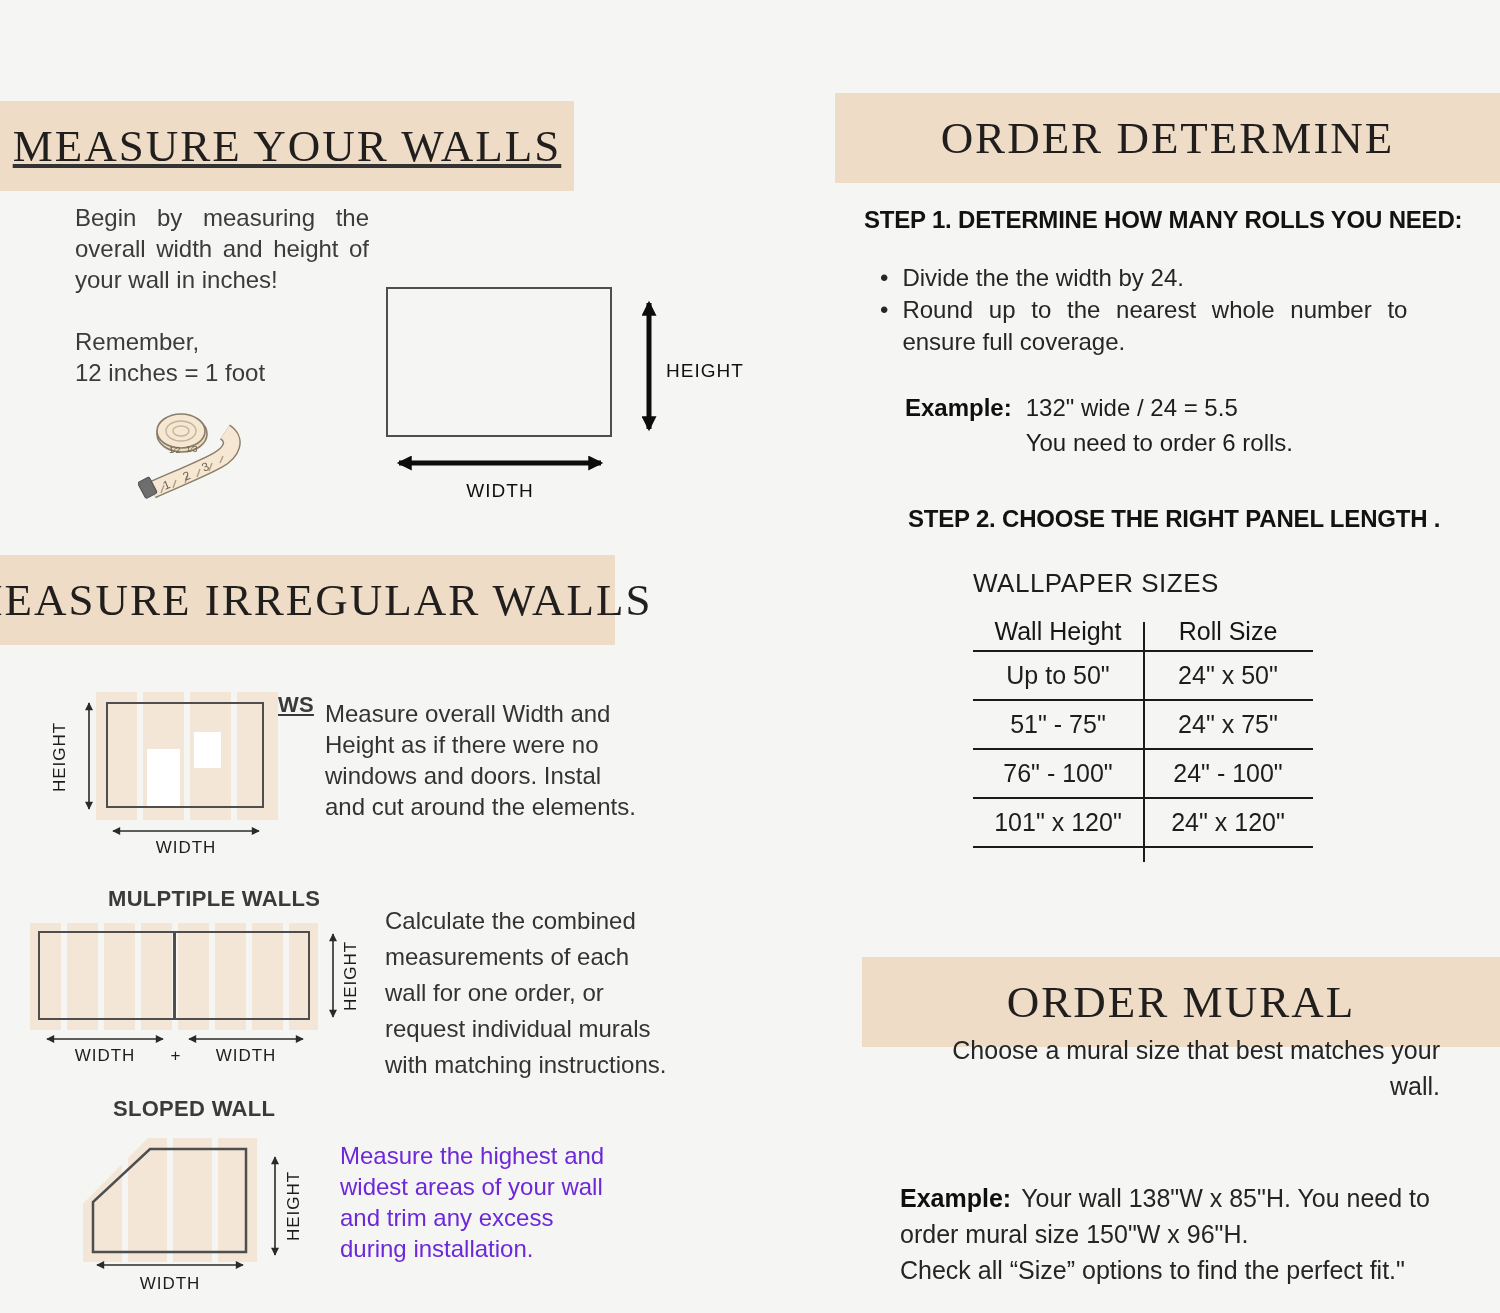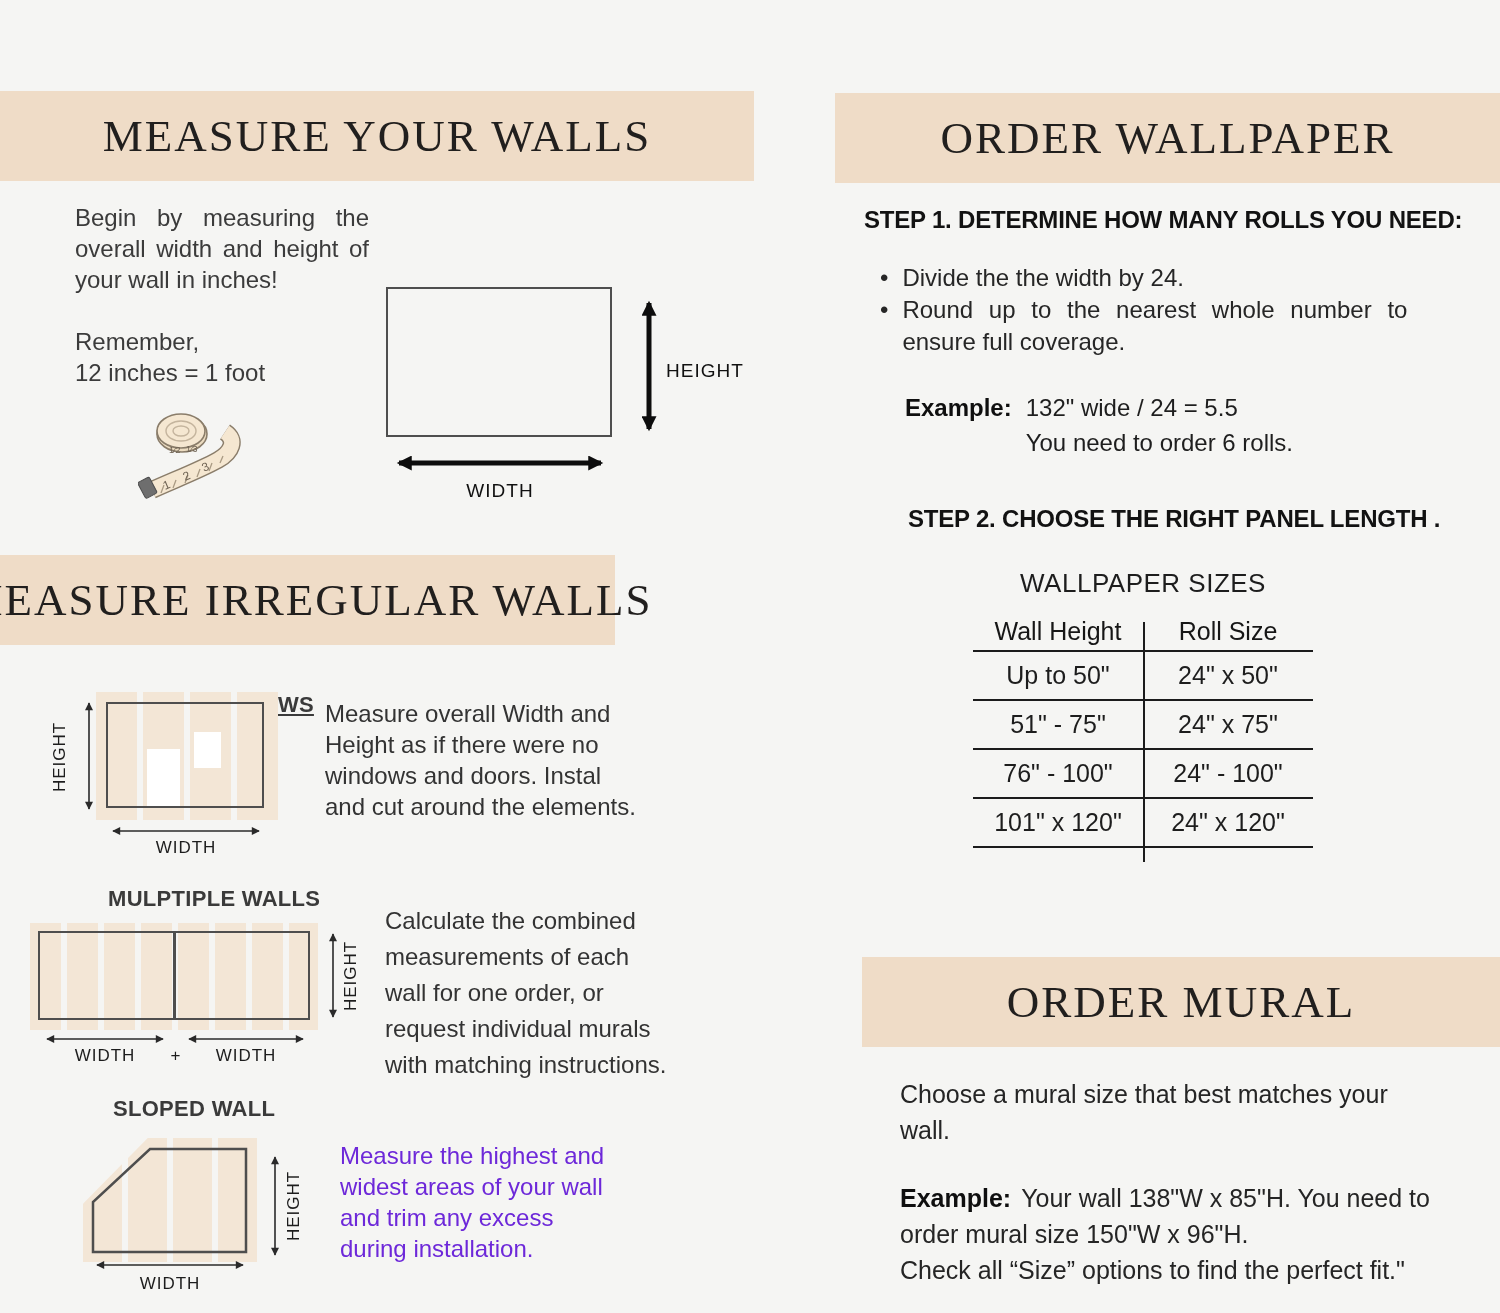--- a/index.html
+++ b/index.html
@@ -44,21 +44,21 @@
       <path d="M0,0 L10,5 L0,10 Z" fill="#2a2a2a"></path>
     </marker>
     <marker id="ahb" viewBox="0 0 10 10" refX="8.5" refY="5" markerWidth="17" markerHeight="15" orient="auto-start-reverse" markerUnits="userSpaceOnUse">
       <path d="M0,0 L10,5 L0,10 Z" fill="#0d0d0d"></path>
     </marker>
   </defs>
 </svg>
 
 <div id="page">
 
-  <div class="abs bar" style="left:0;top:91px;width:754px;height:90px;">
+  <div class="abs bar" style="left:0;top:101px;width:574px;height:90px;text-decoration:underline;">
     <div class="bar-title">MEASURE YOUR WALLS</div>
   </div>
 
   <div class="abs body-txt" style="left:75px;top:202px;width:294px;text-align:justify;">Begin by measuring the overall width and height of your wall in inches!</div>
 
   <div class="abs body-txt pre" style="left:75px;top:326px;">Remember,
 12 inches = 1 foot</div>
 
   <svg class="abs" style="left:138px;top:406px;" width="110" height="96" viewBox="0 0 110 96">
     <path d="M14,84 C36,74 62,64 80,54 C94,46 99,34 87,26" fill="none" stroke="#8a7d6a" stroke-width="18"></path>
@@ -151,21 +151,21 @@
   <svg class="abs" style="left:90px;top:1258px;" width="160" height="14">
     <line x1="7" y1="7" x2="153" y2="7" stroke="#2a2a2a" stroke-width="1.6" marker-start="url(#ah)" marker-end="url(#ah)"></line>
   </svg>
   <div class="abs dim-label" style="left:90px;top:1274px;width:160px;text-align:center;">WIDTH</div>
   <div class="abs body-txt pre" style="left:340px;top:1140px;color:#6d28d9;">Measure the highest and
 widest areas of your wall
 and trim any excess
 during installation.</div>
 
   <div class="abs bar" style="left:835px;top:93px;width:665px;height:90px;">
-    <div class="bar-title">ORDER WALLPAPER</div>
+    <div class="bar-title">ORDER DETERMINE</div>
   </div>
 
   <div class="abs step-head" style="left:864px;top:206px;">STEP 1. DETERMINE HOW MANY ROLLS YOU NEED:</div>
 
   <div class="abs" style="left:880px;top:262px;">
     <div class="bullet">
       <span class="dot">•</span>
       <span class="txt">Divide the the width by 24.</span>
     </div>
     <div class="bullet">
@@ -175,21 +175,21 @@
   </div>
 
   <div class="abs example-row" style="left:905px;top:390px;">
     <b>Example:</b>
     <div class="pre">132" wide / 24 = 5.5
 You need to order 6 rolls.</div>
   </div>
 
   <div class="abs step-head" style="left:908px;top:505px;">STEP 2. CHOOSE THE RIGHT PANEL LENGTH .</div>
 
-  <div class="abs" style="left:973px;top:568px;width:340px;text-align:center;font-size:26px;color:#1d1d1d;letter-spacing:.5px;">WALLPAPER SIZES</div>
+  <div class="abs" style="left:973px;top:568px;width:340px;text-align:left;font-size:26px;color:#1d1d1d;letter-spacing:.5px;">WALLPAPER SIZES</div>
 
   <div class="abs tbl" style="left:973px;top:612px;width:340px;">
     <div class="vline"></div>
     <div class="trow thead" style="height:38px;">
       <div class="tcell">Wall Height</div>
       <div class="tcell">Roll Size</div>
     </div>
     <div class="trow" style="height:47px;">
       <div class="tcell">Up to 50"</div>
       <div class="tcell">24" x 50"</div>
@@ -205,21 +205,21 @@
     <div class="trow" style="height:47px;">
       <div class="tcell">101" x 120"</div>
       <div class="tcell">24" x 120"</div>
     </div>
   </div>
 
   <div class="abs bar" style="left:862px;top:957px;width:638px;height:90px;">
     <div class="bar-title">ORDER MURAL</div>
   </div>
 
-  <div class="abs mural-txt pre" style="left:900px;top:1076px;width:540px;">Choose a mural size that best matches your
+  <div class="abs mural-txt pre" style="left:900px;top:1032px;width:540px;text-align:right;">Choose a mural size that best matches your
 wall.</div>
 
   <div class="abs mural-txt" style="left:900px;top:1180px;width:540px;">
     <b>Example:</b><span class="pre">Your wall 138"W x 85"H. You need to
 order mural size 150"W x 96"H.</span>
   </div>
 
   <div class="abs mural-txt" style="left:900px;top:1252px;width:560px;">Check all “Size” options to find the perfect fit."</div>
 
 

